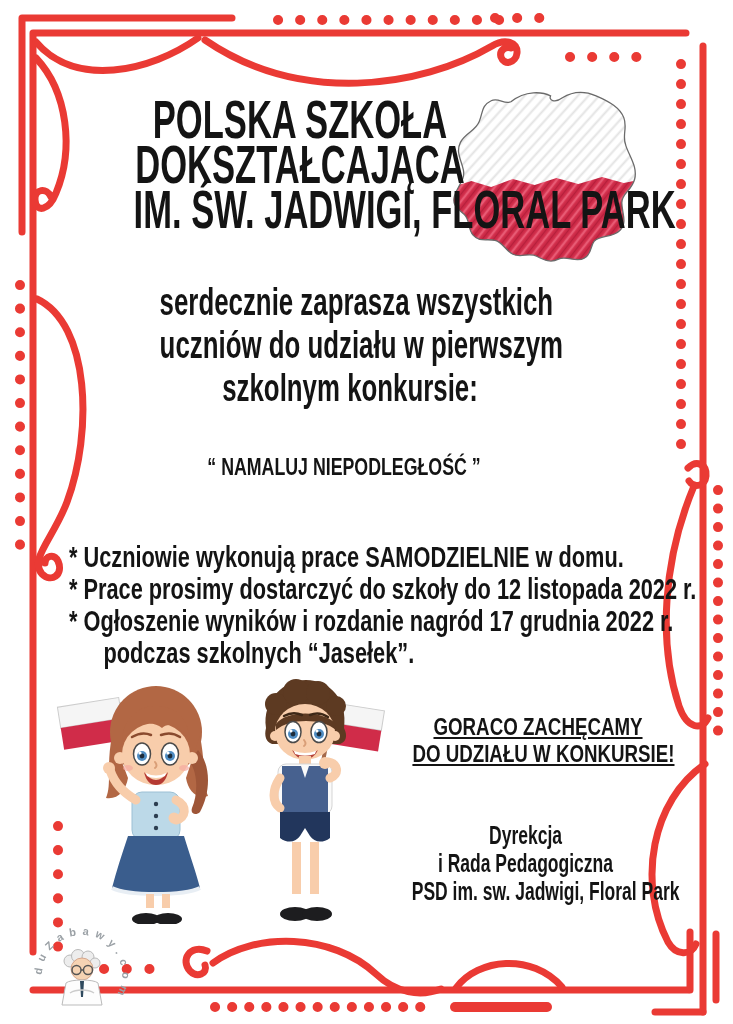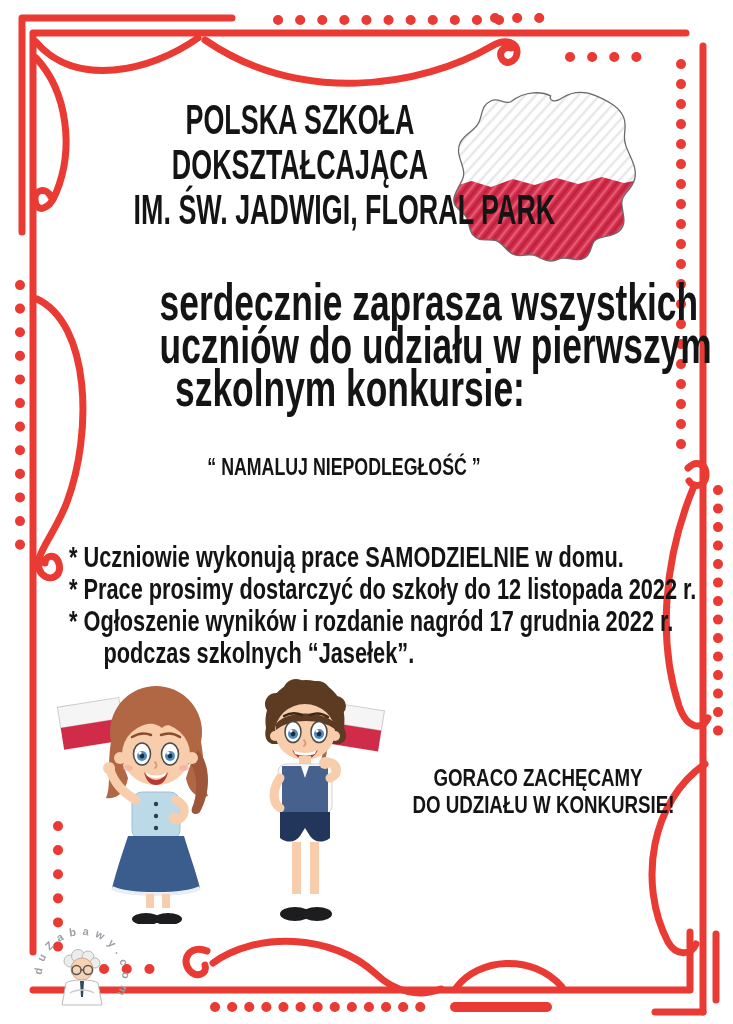--- a/index.html
+++ b/index.html
@@ -8,26 +8,26 @@
     font-family:"Liberation Sans", sans-serif;color:var(--ink,#141414);
   }
   svg{display:block;}
   .layer{position:absolute;}
   .border-art{left:0;top:0;z-index:1;}
   .rl{stroke:var(--red,#ea3a34);fill:none;stroke-linecap:round;stroke-linejoin:round;}
   .txt{position:absolute;z-index:3;font-weight:700;}
   .line{white-space:nowrap;}
   .center .line{text-align:center;transform:scaleX(var(--sx,0.7));transform-origin:50% 50%;}
   .leftal .line{text-align:left;transform:scaleX(var(--sx,0.75));transform-origin:0 50%;}
-  .t-title{left:40px;top:97px;width:520px;font-size:42px;line-height:45px;--sx:0.64;}
-  .t-invite{left:70px;top:281px;width:560px;font-size:52px;line-height:43px;--sx:0.68;}
+  .t-title{left:40px;top:97px;width:520px;font-size:54px;line-height:45px;--sx:0.64;}
+  .t-invite{left:70px;top:281px;width:560px;font-size:38px;line-height:43px;--sx:0.68;}
   .t-contest{left:64px;top:442px;width:560px;font-size:24px;line-height:50px;--sx:0.74;}
   .t-rules{left:69px;top:541px;width:668px;font-size:29px;line-height:32px;--sx:0.75;}
   .t-rules .indent{padding-left:46px;}
-  .t-enc{left:377px;top:764px;width:322px;font-size:24px;line-height:27px;--sx:0.78;}
+  .t-enc{left:377px;top:713px;width:322px;font-size:24px;line-height:27px;text-decoration:underline;--sx:0.78;}
   .t-sig{left:363px;top:821px;width:325px;font-size:25px;line-height:28px;--sx:0.70;}
   .map-wrap{left:448px;top:80px;z-index:2;}
   .children-wrap{left:52px;top:666px;z-index:2;}
   .wm-wrap{left:18px;top:923px;z-index:4;}
 </style>
 </head>
 <body>
 
 <div class="poster">
 
@@ -206,20 +206,25 @@
         <ellipse cx="265" cy="248" rx="15" ry="7" fill="#1d1d1f"></ellipse>
       </g>
     </svg>
   </div>
 
   <div class="txt center t-enc">
     <div class="line">GORACO ZACHĘCAMY</div>
     <div class="line">DO UDZIAŁU W KONKURSIE!</div>
   </div>
 
+  <div class="txt center t-sig">
+    <div class="line">Dyrekcja</div>
+    <div class="line">i Rada Pedagogiczna</div>
+    <div class="line">PSD im. sw. Jadwigi, Floral Park</div>
+  </div>
 
   <div class="layer wm-wrap">
     <svg width="130" height="99" viewBox="0 0 130 99" aria-hidden="true">
       <defs>
         <path id="wmc" d="M24,52 A40,40 0 1,1 104,52 A40,40 0 1,1 24,52"></path>
       </defs>
       <g>
         <circle cx="52" cy="38" r="6" fill="#ededed" stroke="#b9b9b9" stroke-width="1"></circle>
         <circle cx="60" cy="33" r="6.5" fill="#ededed" stroke="#b9b9b9" stroke-width="1"></circle>
         <circle cx="70" cy="34" r="6" fill="#ededed" stroke="#b9b9b9" stroke-width="1"></circle>

